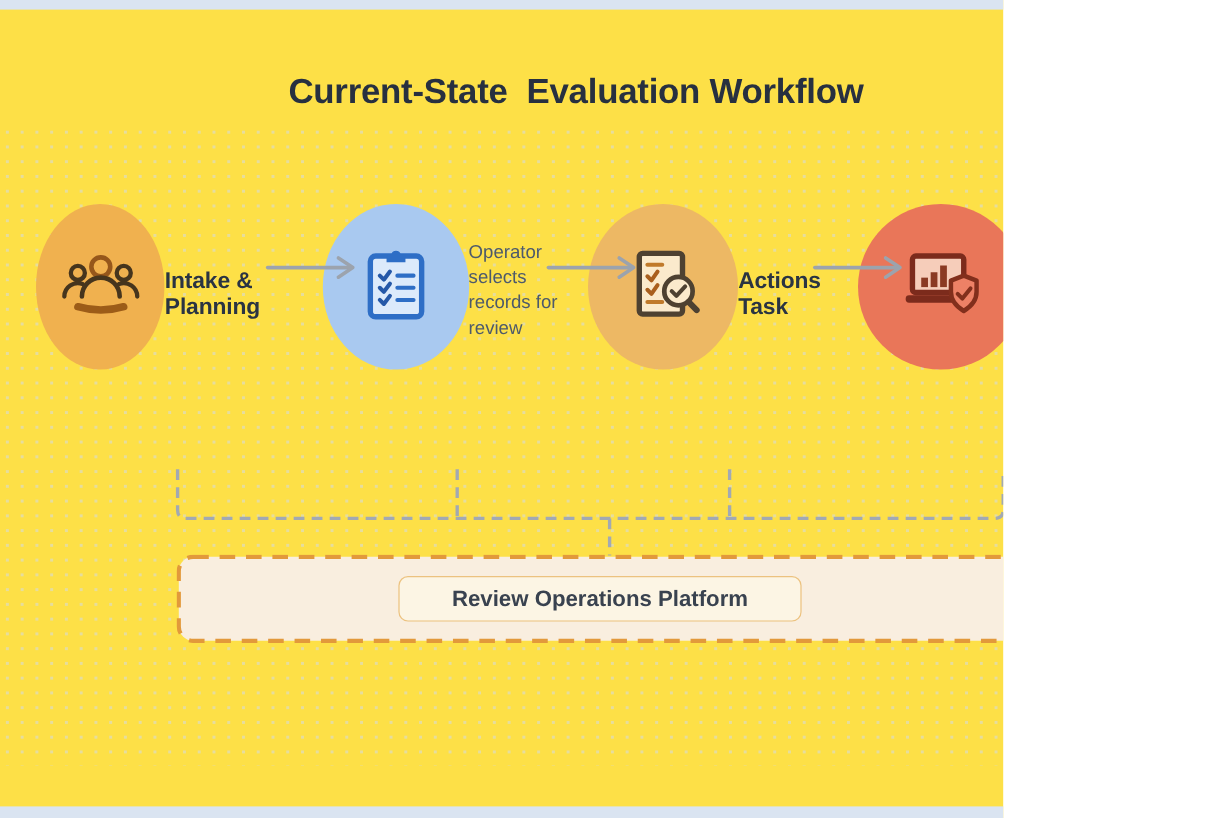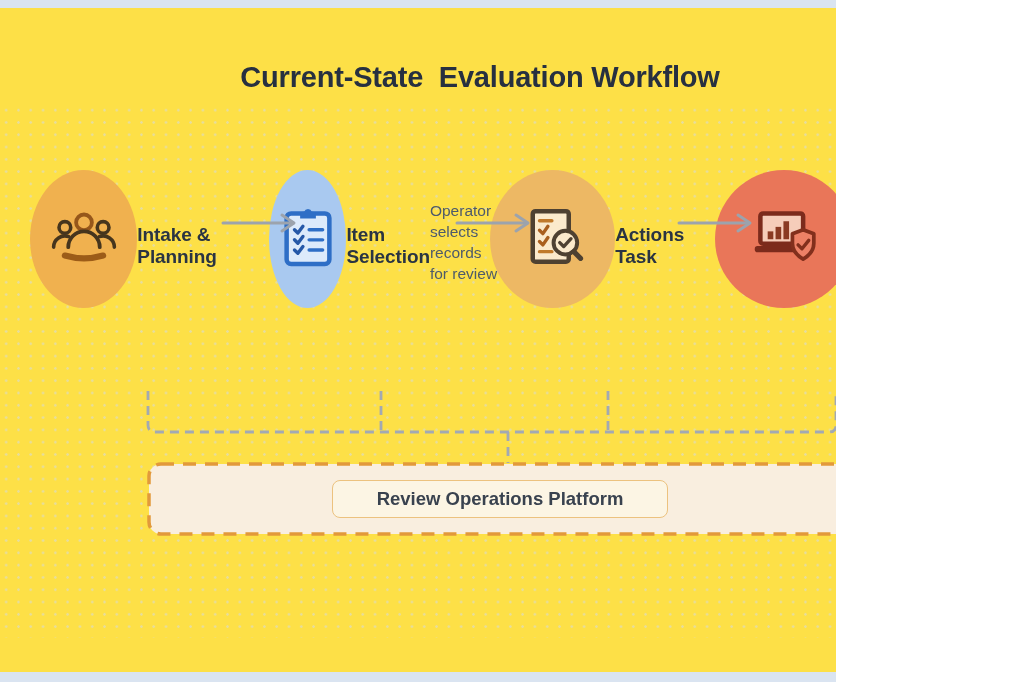--- a/index.html
+++ b/index.html
@@ -127,21 +127,20 @@
           <path d="M25,15.5 v-3 a3,3 0 0 1 3,-3 h0.6 a3.6,3.6 0 0 1 6.8,0 h0.6 a3,3 0 0 1 3,3 v3 z" fill="#2E6EC6"></path>
           <polyline points="20,25.5 23,28.5 27.5,22.5" stroke="#2558A8" stroke-width="3" stroke-linecap="round" stroke-linejoin="round"></polyline>
           <line x1="33" y1="25.5" x2="45" y2="25.5" stroke="#2E6EC6" stroke-width="3" stroke-linecap="round"></line>
           <polyline points="20,34.5 23,37.5 27.5,31.5" stroke="#2558A8" stroke-width="3" stroke-linecap="round" stroke-linejoin="round"></polyline>
           <line x1="33" y1="34.5" x2="45" y2="34.5" stroke="#2E6EC6" stroke-width="3" stroke-linecap="round"></line>
           <polyline points="20,43.5 23,46.5 27.5,40.5" stroke="#2558A8" stroke-width="3" stroke-linecap="round" stroke-linejoin="round"></polyline>
           <line x1="33" y1="43.5" x2="45" y2="43.5" stroke="#2E6EC6" stroke-width="3" stroke-linecap="round"></line>
         </svg>
       </span>
     </div>
-    <div class="stage-name">Item Selection</div>
     <div class="stage-desc">
       <div>Operator selects</div>
       <div>records for review</div>
     </div>
   </div>
 
   <div class="stage" style="left:490px">
     <div class="stage-circle" style="background-color: rgb(237, 184, 100);">
       <span>
         <svg width="72" height="72" viewBox="0 0 64 64" fill="none">

